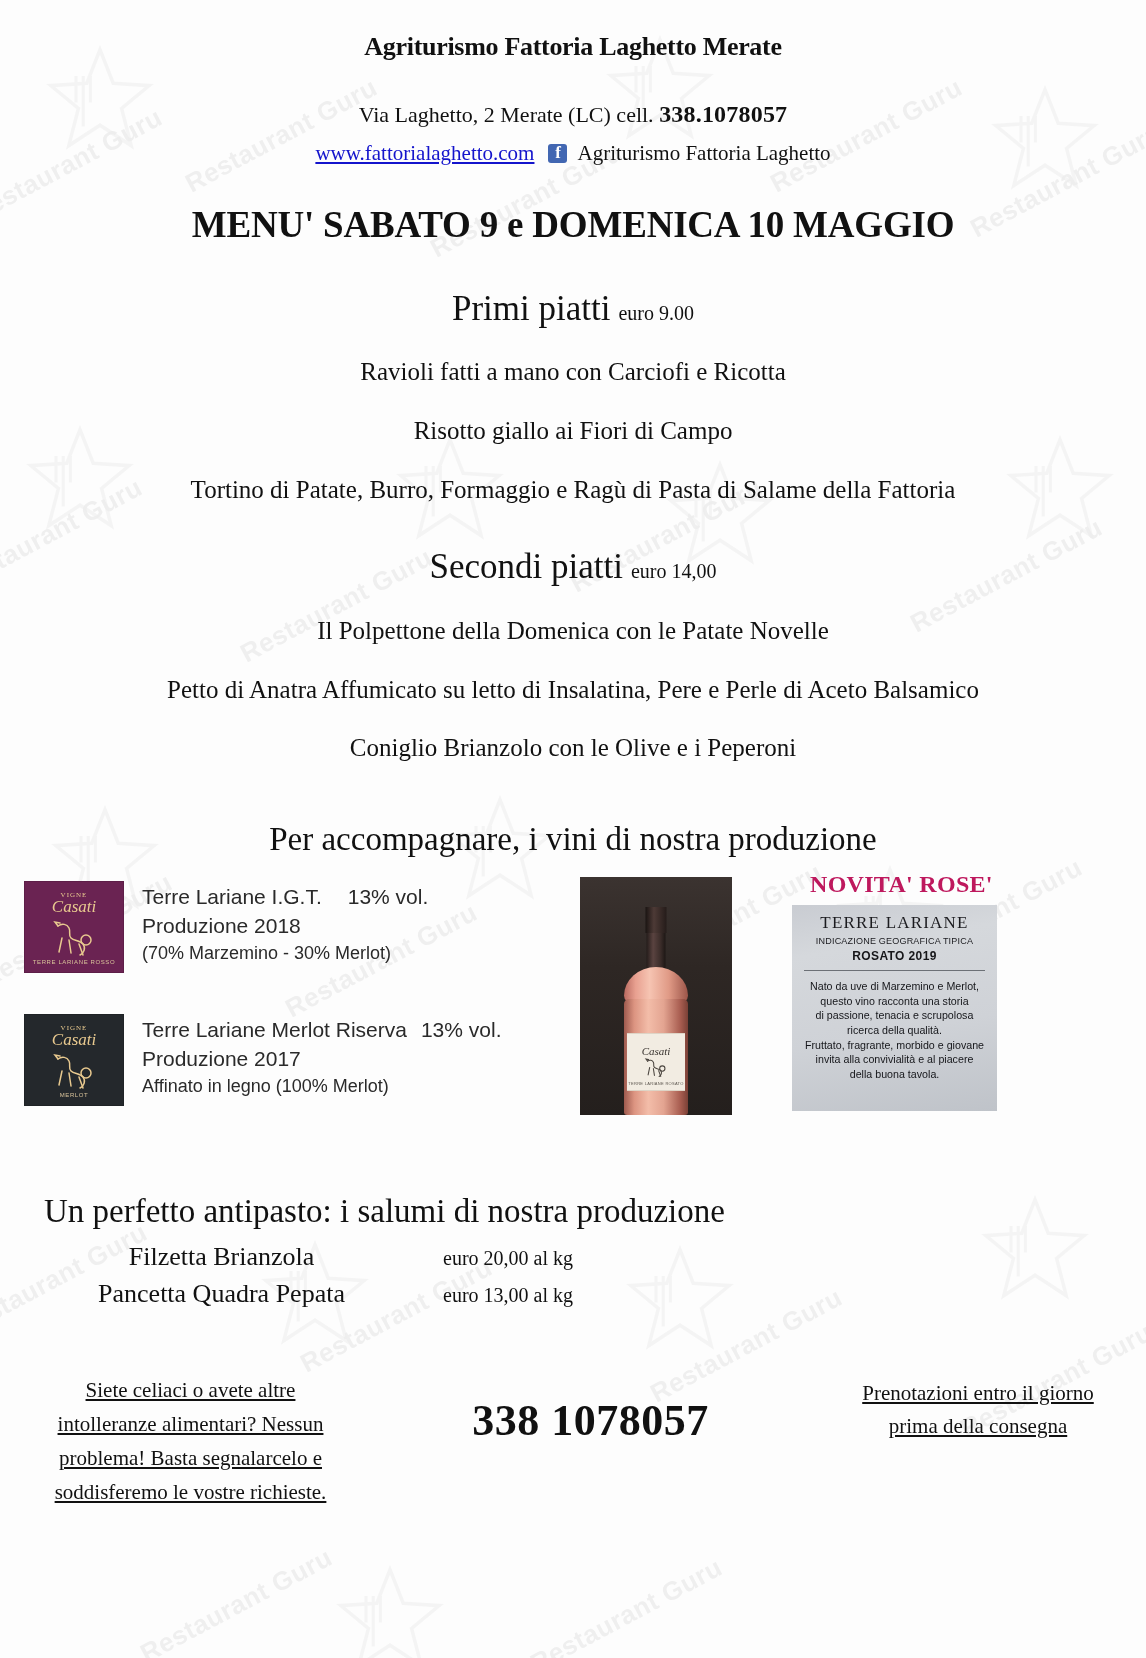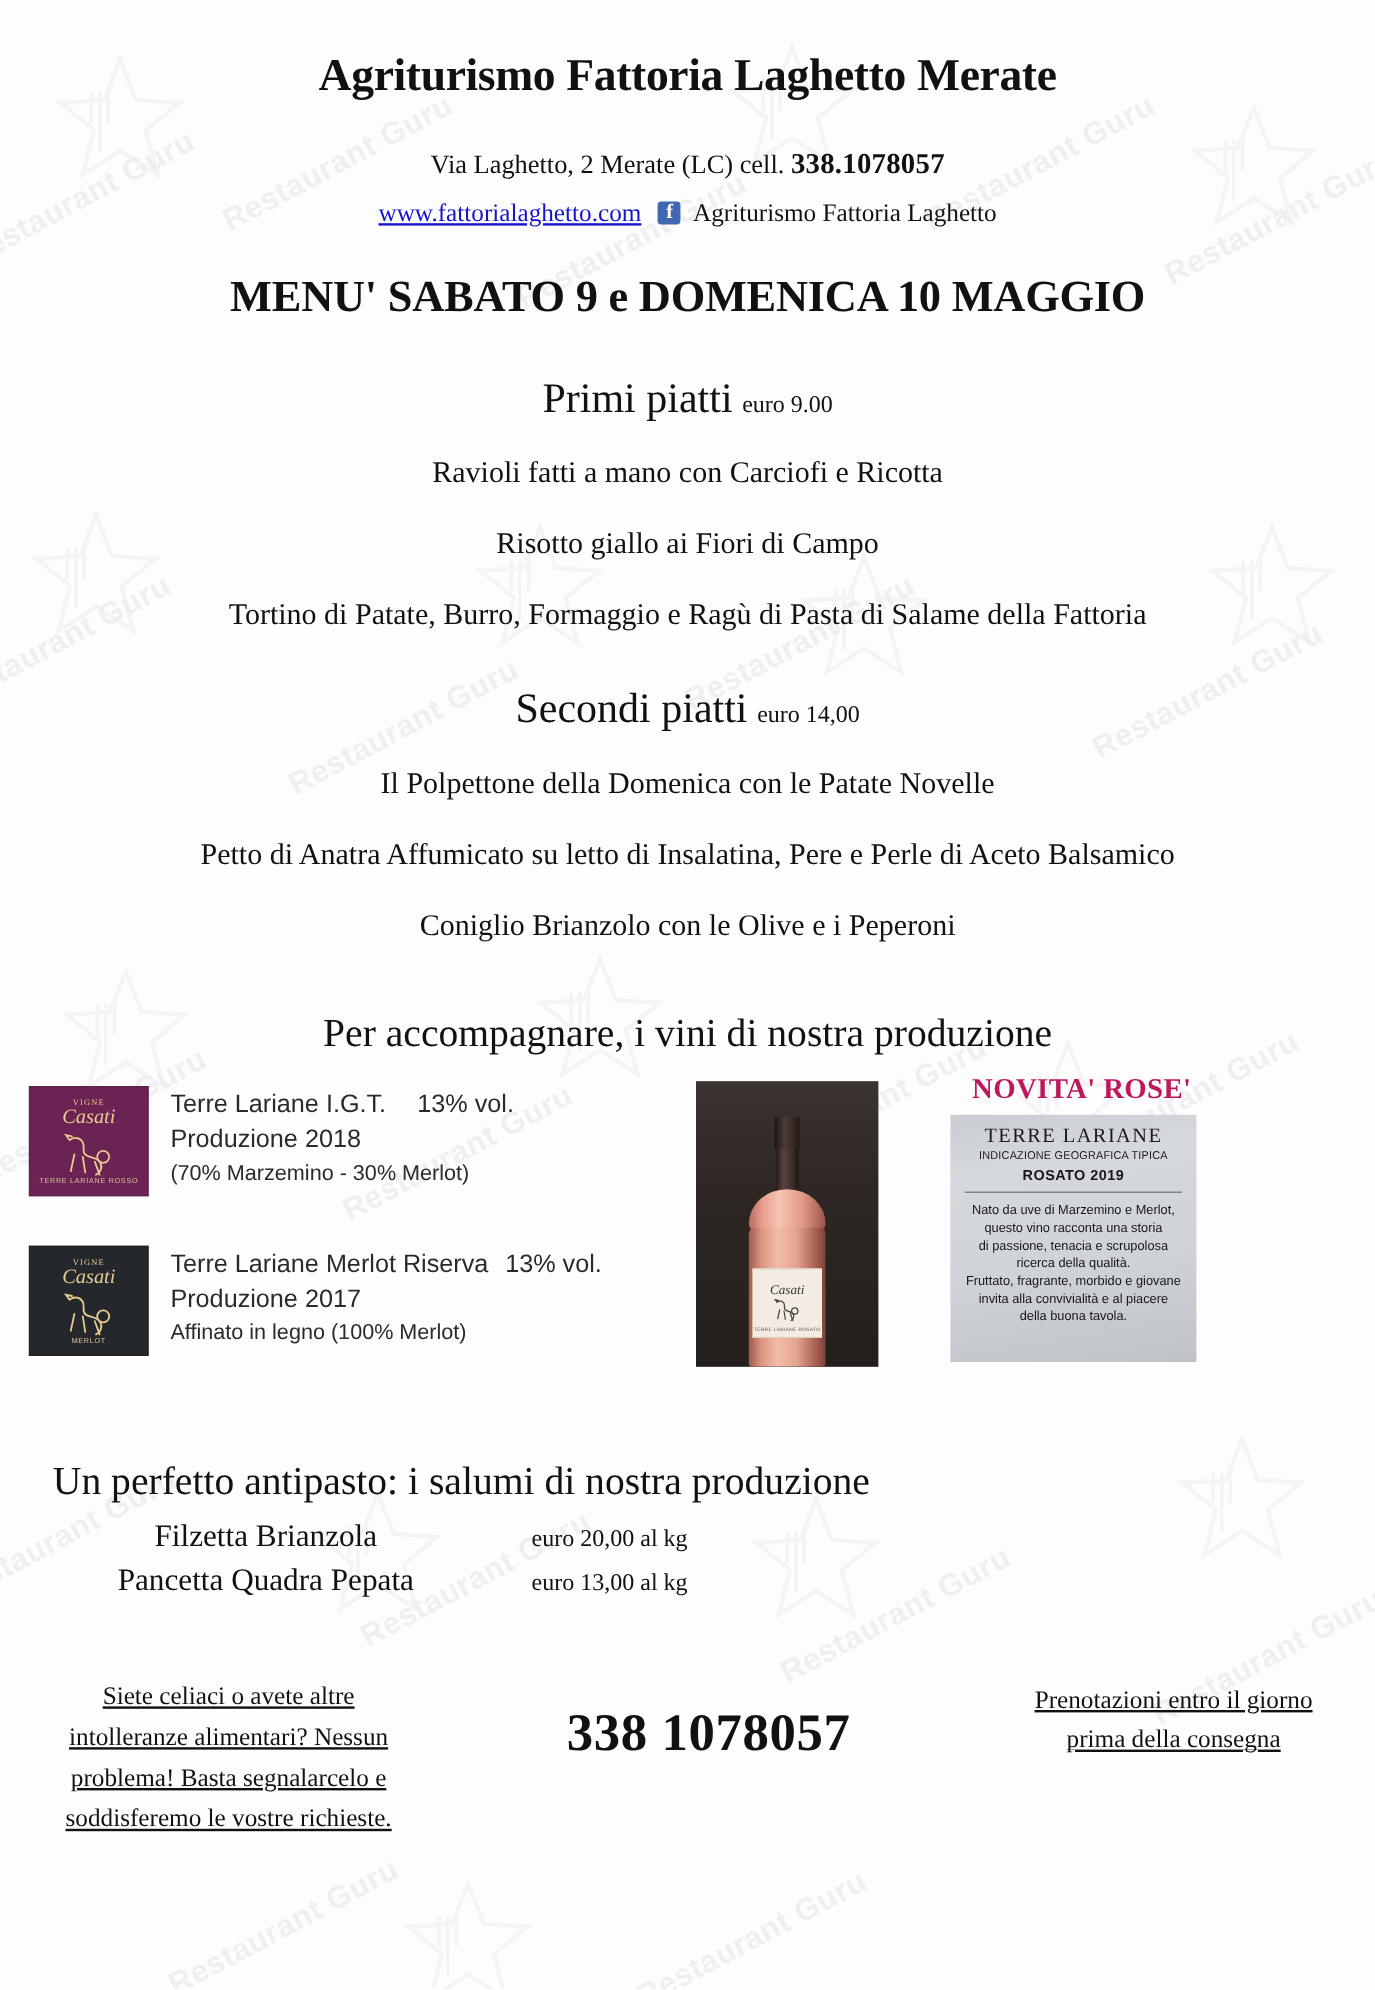--- a/index.html
+++ b/index.html
@@ -51,24 +51,24 @@
     position: relative;
     z-index: 2;
     width: 1146px;
     padding: 0 24px;
   }
 
   .center { text-align: center; }
 
   .restaurant-name {
     font-family: "Liberation Serif", serif;
-    font-size: 38px;
+    font-size: 26px;
     font-weight: 700;
     letter-spacing: -0.3px;
-    margin-top: 43px;
+    margin-top: 33px;
     line-height: 1.1;
   }
   .address-line {
     font-size: 22px;
     margin-top: 38px;
     line-height: 1.2;
   }
   .address-line .phone-strong {
     font-weight: 700;
     font-size: 24px;

